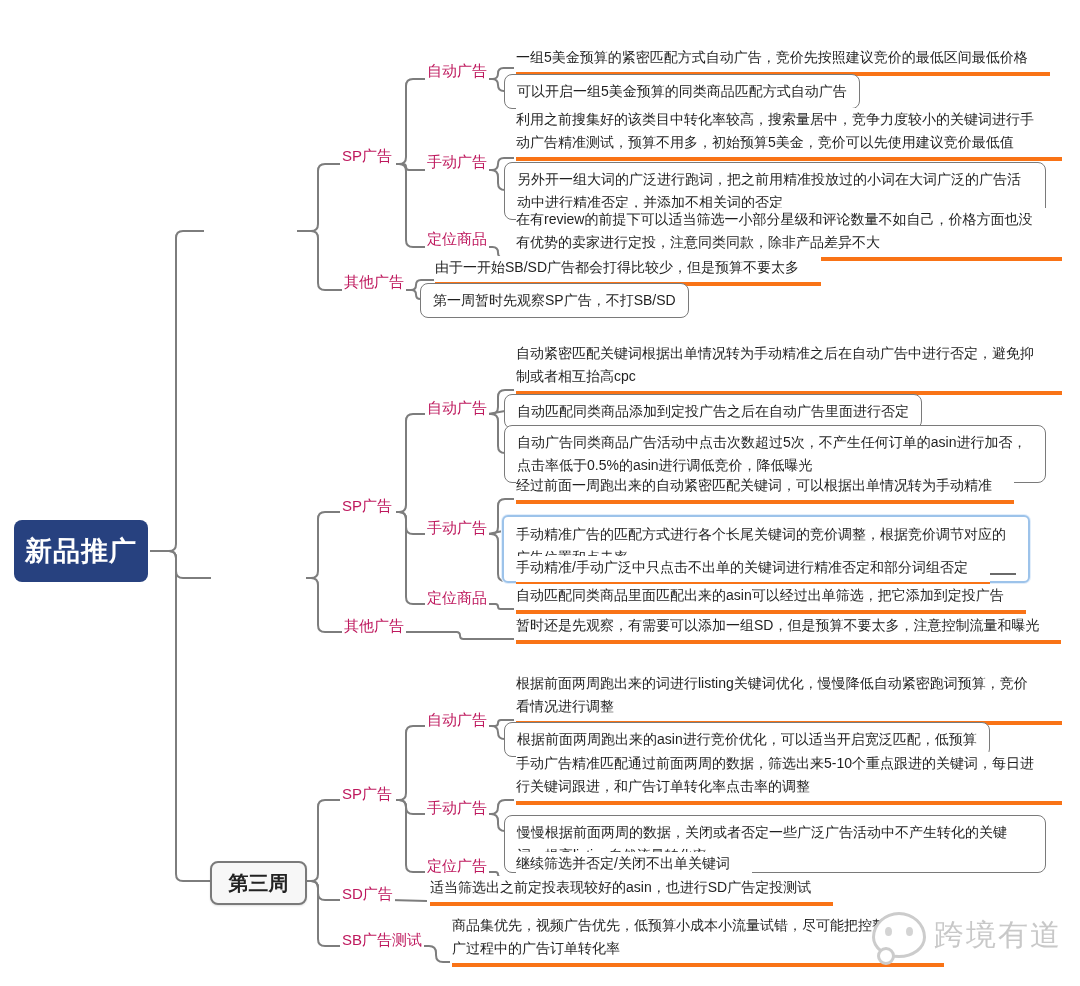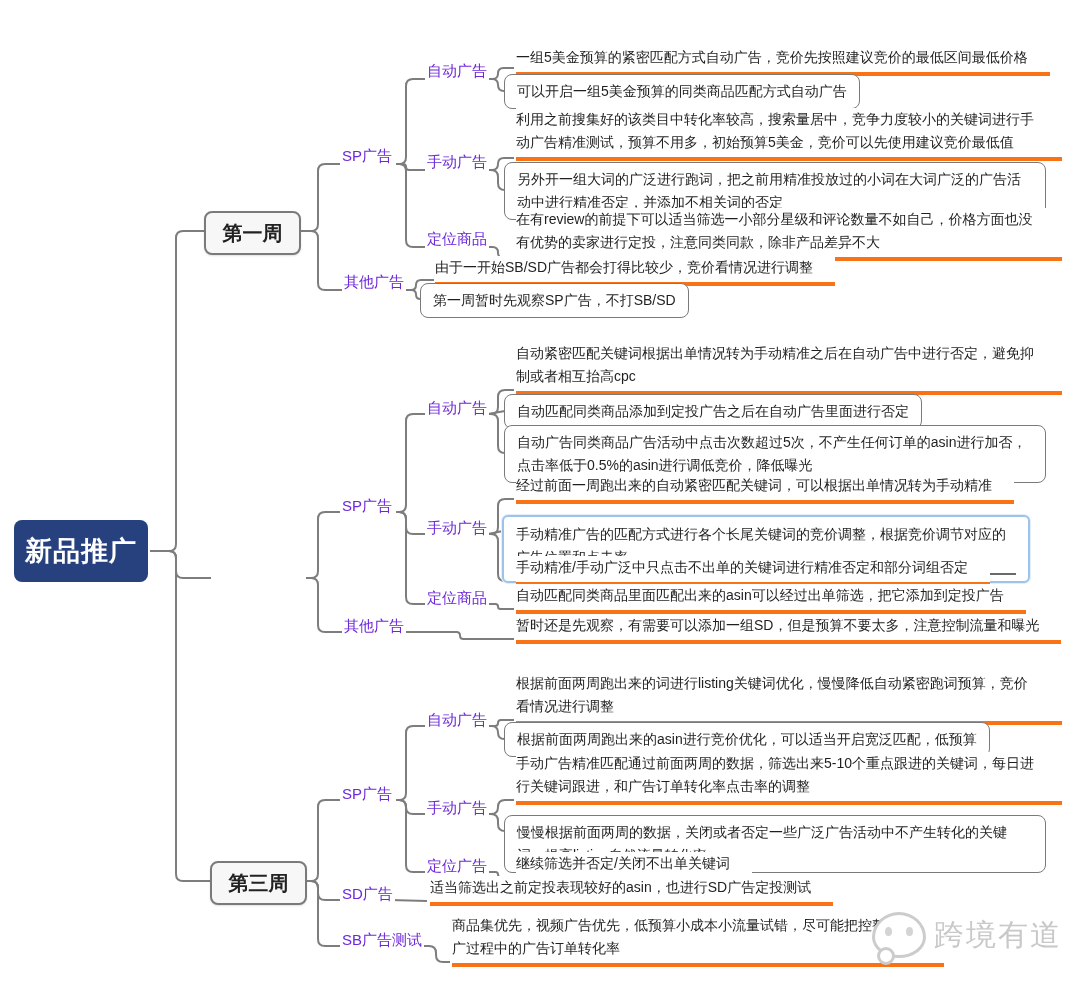--- a/index.html
+++ b/index.html
@@ -10,21 +10,21 @@
 
   .root{position:absolute;left:14px;top:520px;width:134px;height:62px;background:#27417f;
         border-radius:8px;display:flex;align-items:center;justify-content:center;z-index:2;}
   .root span{color:#ffffff;font-size:27px;font-weight:bold;letter-spacing:1px;}
 
   .week{position:absolute;width:93px;height:40px;background:#f7f7f7;border:2px solid #7a7a7a;
         border-radius:8px;display:flex;align-items:center;justify-content:center;z-index:2;
         box-shadow:0 1px 2px rgba(0,0,0,.12);}
   .week span{font-size:20px;font-weight:bold;color:#222;}
 
-  .label{position:absolute;font-size:15px;color:#6d28d9;white-space:nowrap;z-index:2;background:#fff;padding:0 2px;}
+  .label{position:absolute;font-size:15px;color:#be185d;white-space:nowrap;z-index:2;background:#fff;padding:0 2px;}
 
   .leaf{position:absolute;font-size:14px;line-height:23px;color:#1f1f1f;z-index:2;display:inline-block;}
   .leaf.wrap{max-width:524px;}
   .leaf.u{border-bottom:4px solid #f97316;padding:0 22px 3px 0;background:#fff;}
   .leaf.boxed{border:1.5px solid #7a7a7a;border-radius:8px;padding:5px 12px;background:#fff;white-space:nowrap;}
   .leaf.boxed.wrap{white-space:normal;}
   .leaf.sel{border:2px solid #9dc3ea;border-radius:6px;padding:6px 12px;background:#fff;
             box-shadow:0 0 0 1px #e2eefb;max-width:524px;margin-top:12px;}
   .leaf.sel .inner{display:inline-block;border-bottom:2px solid #6a6a6a;padding-bottom:4px;max-width:500px;}
   .nowrap{white-space:nowrap;}
@@ -83,39 +83,36 @@
       <path d="M488,814 H491 Q498,814 498,821 V824 Q498,831 505,831 H505"></path>
       <path d="M488,872 H495.5 Q498,872 498,874.5 V874.5 Q498,877 500.5,877 H514"></path>
       <path d="M390,900 L427,901"></path>
       <path d="M422,946 H429 Q436,946 436,953 V955 Q436,962 443,962 H450"></path>
     </svg>
 
   <div class="root">
     <span>新品推广</span>
   </div>
 
-  <div class="week" style="left:204px;top:211px;">
-    <span>第一周</span>
-    </div>
   <div class="week" style="left:210px;top:861px;">
     <span>第三周</span>
     </div>
 
   <div class="label" style="left:340px;top:147px;">SP广告</div>
   <div class="label" style="left:425px;top:62px;">自动广告</div>
   <div class="label" style="left:425px;top:153px;">手动广告</div>
   <div class="label" style="left:425px;top:230px;">定位商品</div>
   <div class="label" style="left:342px;top:273px;">其他广告</div>
 
   <div class="leaf u nowrap" style="left:516px;top:46px;">一组5美金预算的紧密匹配方式自动广告，竞价先按照建议竞价的最低区间最低价格</div>
   <div class="leaf boxed" style="left:504px;top:74px;">可以开启一组5美金预算的同类商品匹配方式自动广告</div>
   <div class="leaf u wrap" style="left:516px;top:108px;">利用之前搜集好的该类目中转化率较高，搜索量居中，竞争力度较小的关键词进行手动广告精准测试，预算不用多，初始预算5美金，竞价可以先使用建议竞价最低值</div>
   <div class="leaf boxed wrap" style="left:504px;top:162px;max-width:516px;">另外开一组大词的广泛进行跑词，把之前用精准投放过的小词在大词广泛的广告活动中进行精准否定，并添加不相关词的否定</div>
   <div class="leaf u wrap" style="left:516px;top:208px;">在有review的前提下可以适当筛选一小部分星级和评论数量不如自己，价格方面也没有优势的卖家进行定投，注意同类同款，除非产品差异不大</div>
-  <div class="leaf u nowrap" style="left:435px;top:256px;">由于一开始SB/SD广告都会打得比较少，竞价看情况进行调整</div>
+  <div class="leaf u nowrap" style="left:435px;top:256px;">由于一开始SB/SD广告都会打得比较少，但是预算不要太多</div>
   <div class="leaf boxed" style="left:420px;top:283px;">第一周暂时先观察SP广告，不打SB/SD</div>
 
   <div class="label" style="left:340px;top:497px;">SP广告</div>
   <div class="label" style="left:425px;top:399px;">自动广告</div>
   <div class="label" style="left:425px;top:519px;">手动广告</div>
   <div class="label" style="left:425px;top:589px;">定位商品</div>
   <div class="label" style="left:342px;top:617px;">其他广告</div>
 
   <div class="leaf u wrap" style="left:516px;top:342px;">自动紧密匹配关键词根据出单情况转为手动精准之后在自动广告中进行否定，避免抑制或者相互抬高cpc</div>
   <div class="leaf boxed" style="left:504px;top:394px;">自动匹配同类商品添加到定投广告之后在自动广告里面进行否定</div>

